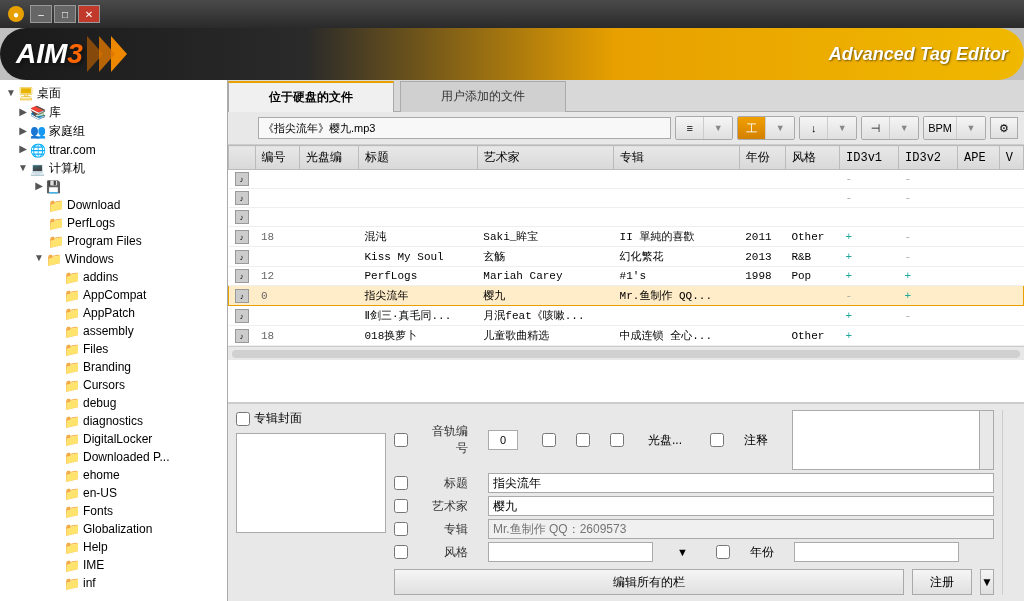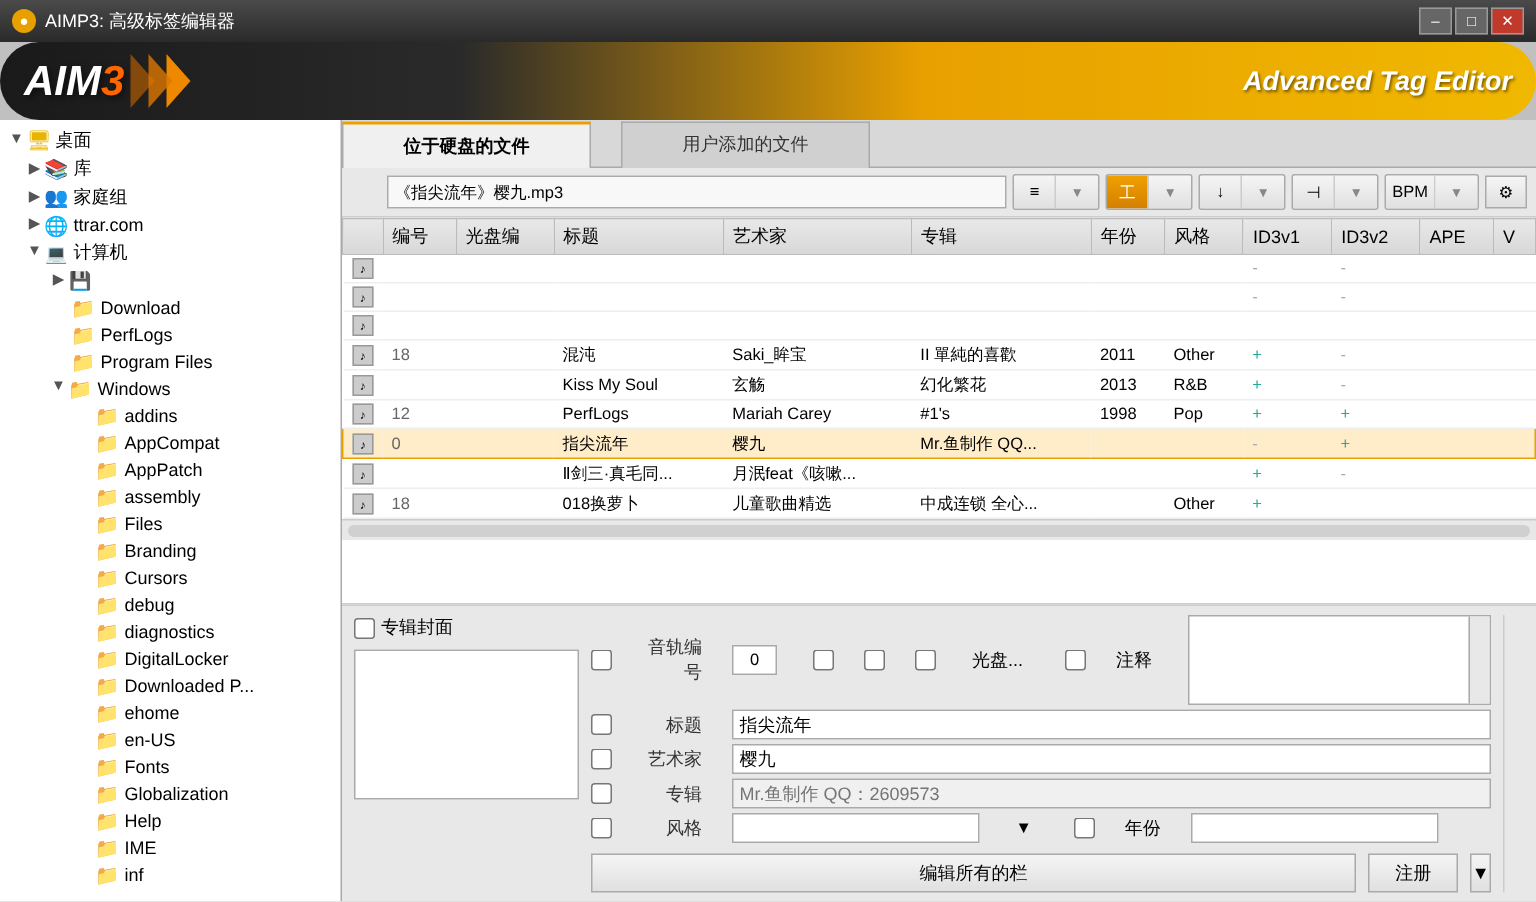--- a/index.html
+++ b/index.html
@@ -117,21 +117,21 @@
       border-bottom: 1px solid #aaa;
     }
     .tab {
       padding: 6px 40px;
       cursor: pointer;
       border: 1px solid #aaa;
       border-bottom: none;
       background: #d0d0d0;
       font-size: 12px;
       color: #333;
-      margin-right: 20px;
+      margin-right: 6px;
       position: relative;
       top: 1px;
     }
     .tab.active {
       background: #f0f0f0;
       border-top: 2px solid #e8a000;
       color: #000;
       font-weight: bold;
     }
 
@@ -176,20 +176,21 @@
       flex: 1;
       overflow-y: auto;
       overflow-x: auto;
       background: #fff;
       border-bottom: 1px solid #ccc;
     }
     table {
       width: 100%;
       border-collapse: collapse;
       font-size: 12px;
+      font-family: Liberation Mono, monospace;
     }
     thead tr th {
       background: linear-gradient(to bottom, #e8e8e8, #d8d8d8);
       border: 1px solid #bbb;
       padding: 3px 6px;
       text-align: left;
       font-weight: normal;
       white-space: nowrap;
       position: sticky; top: 0; z-index: 1;
     }
@@ -237,21 +238,20 @@
     
     #table-container::-webkit-scrollbar { width: 14px; }
     #table-container::-webkit-scrollbar-track { background: #e8e8e8; }
     #table-container::-webkit-scrollbar-thumb { background: #bbb; }
   </style>
 </head>
 <body>
 
 <div id="titlebar">
   <div class="title-icon">●</div>
-  <span class="title-text">AIMP3: 高级标签编辑器</span>
   <div class="win-buttons">
     <div class="win-btn">–</div>
     <div class="win-btn">□</div>
     <div class="win-btn close">✕</div>
   </div>
 </div>
 
 <div id="header">
   <div id="logo">
     <span class="logo-text">AIM<span>3</span></span>

